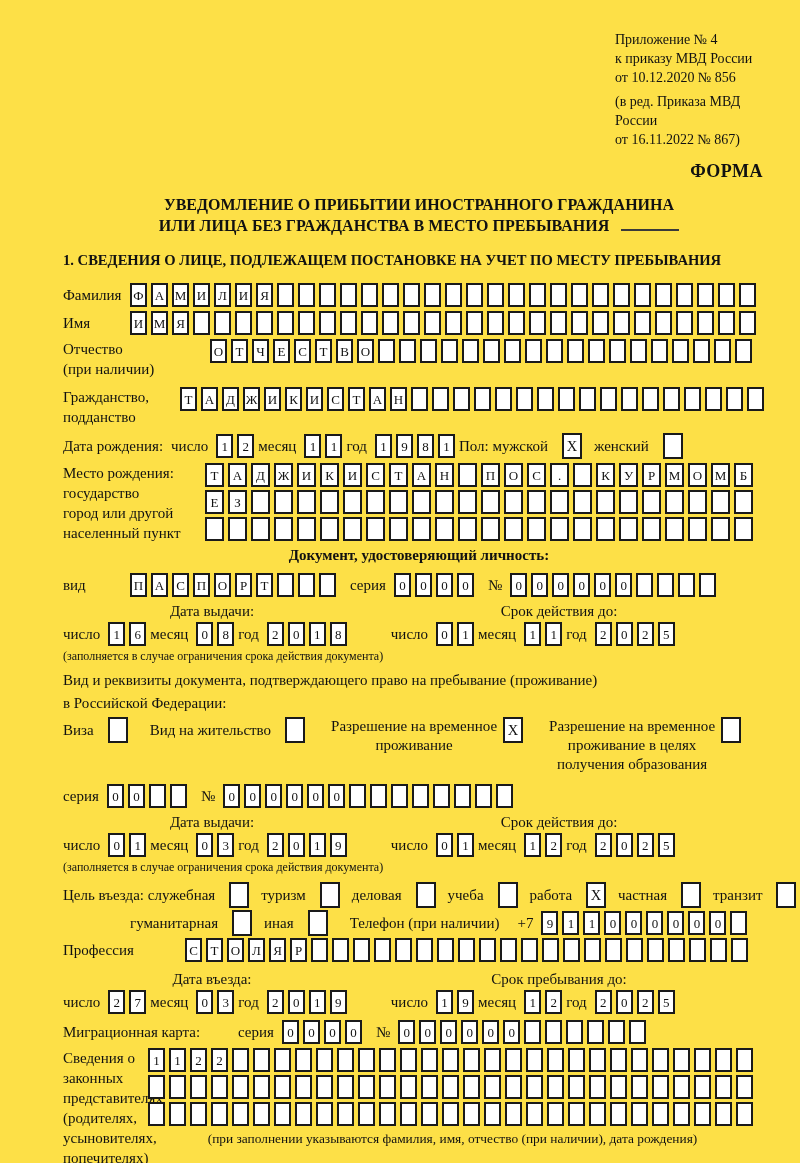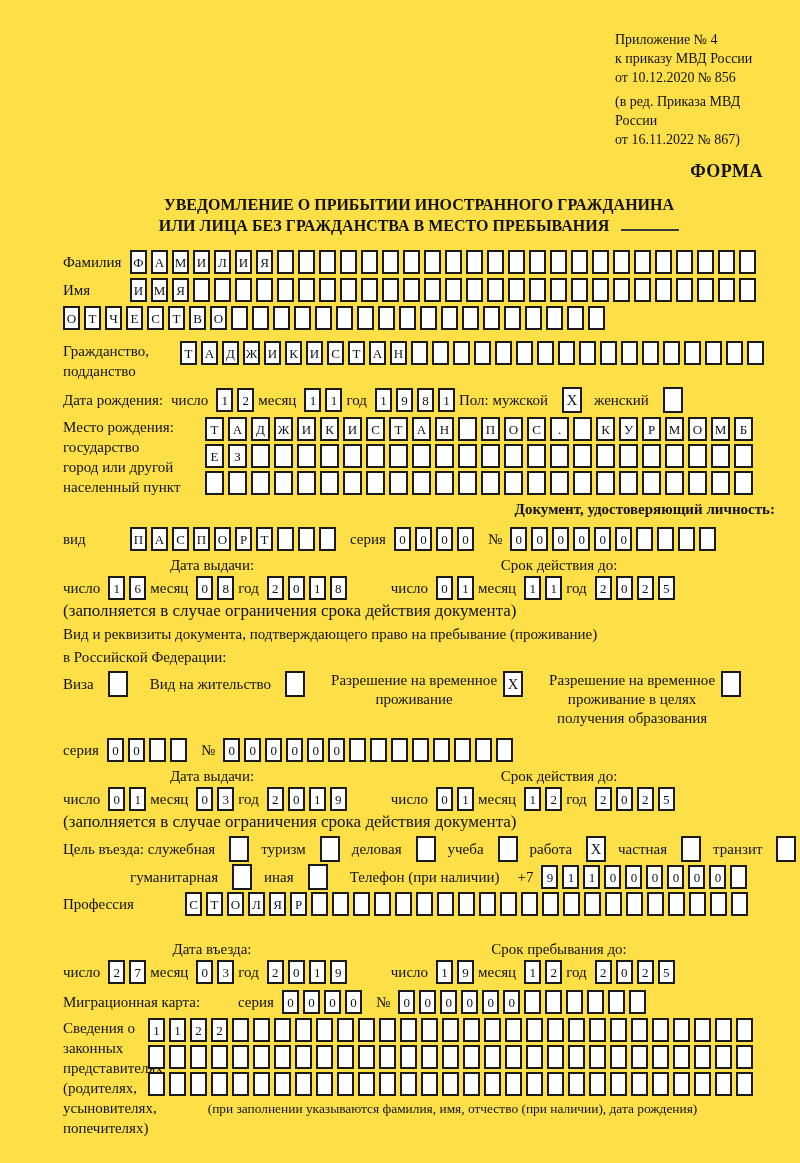--- a/index.html
+++ b/index.html
@@ -22,23 +22,23 @@
        display:flex;align-items:center;justify-content:center;font-size:14.5px;margin:0 12px 0 6px;background:#fff;}
   .gap{flex:none;}
   .g40{width:40px;}
   .mlr{margin-left:10px;}
   .ind67{margin-left:67px;}
   .w67{display:inline-block;width:67px;margin-right:0;}
   .w122{display:inline-block;width:122px;margin-right:0;}
   .w175{display:inline-block;width:175px;margin-right:0;}
   .w292{display:inline-block;width:298px;text-align:center;}
   .w300{display:inline-block;width:300px;text-align:center;}
-  .ctr{justify-content:flex-end;}
+  .ctr{justify-content:center;}
   .bold{font-weight:bold;}
-  .note{font-size:17px;}
+  .note{font-size:12px;}
   .right{margin-left:auto;padding-right:28px;}
   .ml{text-align:center;line-height:19px;flex:none;margin-left:14px;}
   
   .multi{align-items:flex-start;}
   .lblcol{flex:none;}
   .lblcol div{line-height:20px;white-space:pre;}
   .cellcol{flex:none;}
   .cellcol .cells{margin-bottom:3px;}
   .cellcol .note{margin-top:3px;text-align:center;font-size:13.4px;}
   .lw147 .lblcol{width:147px;}
@@ -62,41 +62,42 @@
   [data-name="residence-doc-text-2"]{margin-top:4px;}
   [data-name="residence-options-row"]{margin-top:4px;align-items:flex-start;}
   [data-name="residence-options-row"] .lbl{line-height:26px;text-align:center;}
   [data-name="residence-serial-row"]{margin-top:10px;}
   [data-name="residence-date-headers"]{margin-top:5px;}
   [data-name="residence-dates-row"]{margin-top:1px;}
   [data-name="residence-expiry-note"]{margin-top:1px;}
   [data-name="visit-purpose-row"]{margin-top:5px;}
   [data-name="visit-purpose-row-2"]{margin-top:2px;}
   [data-name="profession-row"]{margin-top:2px;}
-  [data-name="entry-date-headers"]{margin-top:24px;}
+  [data-name="entry-date-headers"]{margin-top:8px;}
   [data-name="entry-dates-row"]{margin-top:1px;}
   [data-name="migration-card-row"]{margin-top:6px;}
   [data-name="legal-reps-block"]{margin-top:4px;}
 </style>
 </head>
 <body>
 
 <div class="page" data-name="form-page">
   <div class="appendix" data-name="appendix-block">
     <div data-name="appendix-line-1">Приложение № 4</div>
     <div data-name="appendix-line-2">к приказу МВД России</div>
     <div data-name="appendix-line-3">от 10.12.2020 № 856</div>
     <div class="amendment" data-name="amendment-line-1">(в ред. Приказа МВД России</div>
     <div data-name="amendment-line-2">от 16.11.2022 № 867)</div>
   </div>
   <div class="forma" data-name="form-label">ФОРМА</div>
   <div class="title" data-name="form-title">
     <div data-name="title-line-1">УВЕДОМЛЕНИЕ О ПРИБЫТИИ ИНОСТРАННОГО ГРАЖДАНИНА</div>
     <div data-name="title-line-2"><span data-name="title-line-2-text">ИЛИ ЛИЦА БЕЗ ГРАЖДАНСТВА В МЕСТО ПРЕБЫВАНИЯ</span><span class="blank" data-name="blank-underline"></span></div>
   </div>
+  <div class="section-head" data-name="section1-heading">1. СВЕДЕНИЯ О ЛИЦЕ, ПОДЛЕЖАЩЕМ ПОСТАНОВКЕ НА УЧЕТ ПО МЕСТУ ПРЕБЫВАНИЯ</div>
   <div id="form-rows" data-name="form-body">
       <div class="line" data-name="surname-row">
         <span class="lbl w67" data-name="field-label">Фамилия</span>
         <span class="cells" data-name="surname-cells">
           <span class="cell" data-name="form-cell">Ф</span>
           <span class="cell" data-name="form-cell">А</span>
           <span class="cell" data-name="form-cell">М</span>
           <span class="cell" data-name="form-cell">И</span>
           <span class="cell" data-name="form-cell">Л</span>
           <span class="cell" data-name="form-cell">И</span>
@@ -155,20 +156,24 @@
           <span class="cell" data-name="form-cell"></span>
           <span class="cell" data-name="form-cell"></span>
           <span class="cell" data-name="form-cell"></span>
           <span class="cell" data-name="form-cell"></span>
           <span class="cell" data-name="form-cell"></span>
           <span class="cell" data-name="form-cell"></span>
           <span class="cell" data-name="form-cell"></span>
         </span>
       </div>
       <div class="line lw147 multi" data-name="patronymic-row">
+        <div class="lblcol" data-name="patronymic-row-labels">
+          <div data-name="field-label-line">Отчество</div>
+          <div data-name="field-label-line">(при наличии)</div>
+        </div>
         <div class="cellcol" data-name="patronymic-row-cells">
           <span class="cells" data-name="patronymic-cells">
             <span class="cell" data-name="form-cell">О</span>
             <span class="cell" data-name="form-cell">Т</span>
             <span class="cell" data-name="form-cell">Ч</span>
             <span class="cell" data-name="form-cell">Е</span>
             <span class="cell" data-name="form-cell">С</span>
             <span class="cell" data-name="form-cell">Т</span>
             <span class="cell" data-name="form-cell">В</span>
             <span class="cell" data-name="form-cell">О</span>

